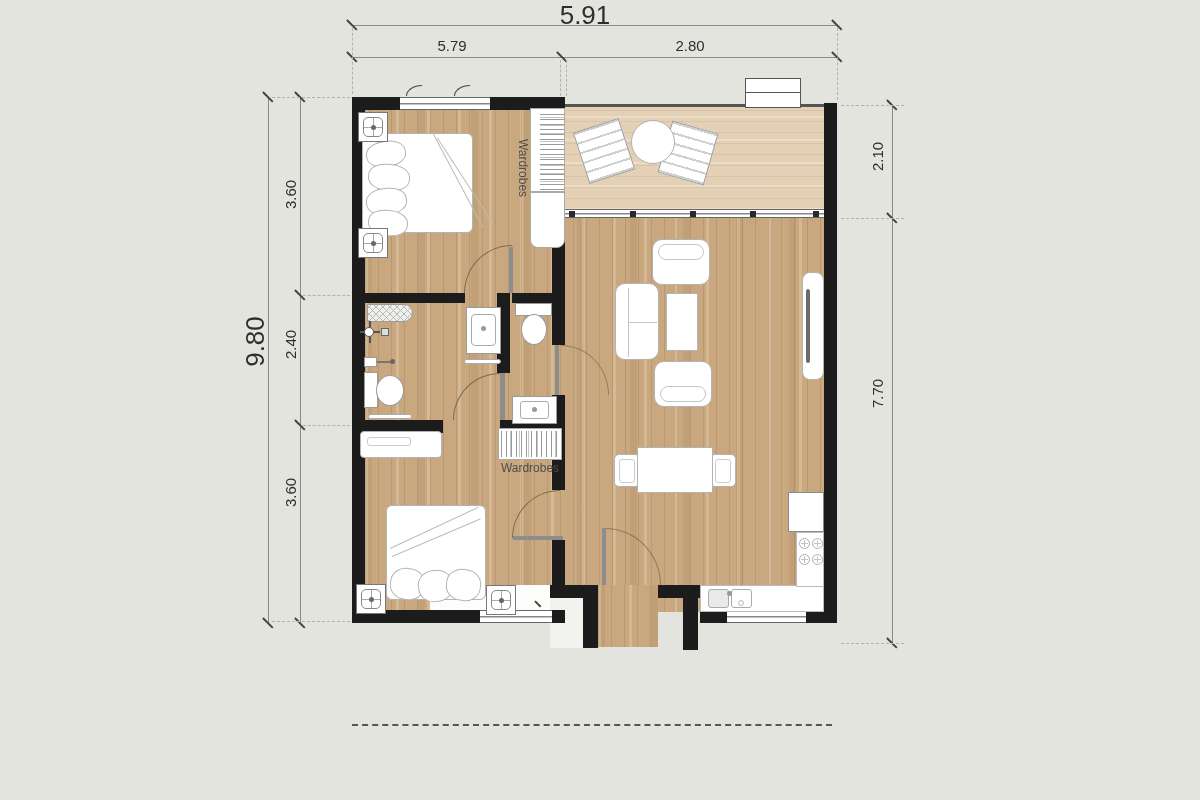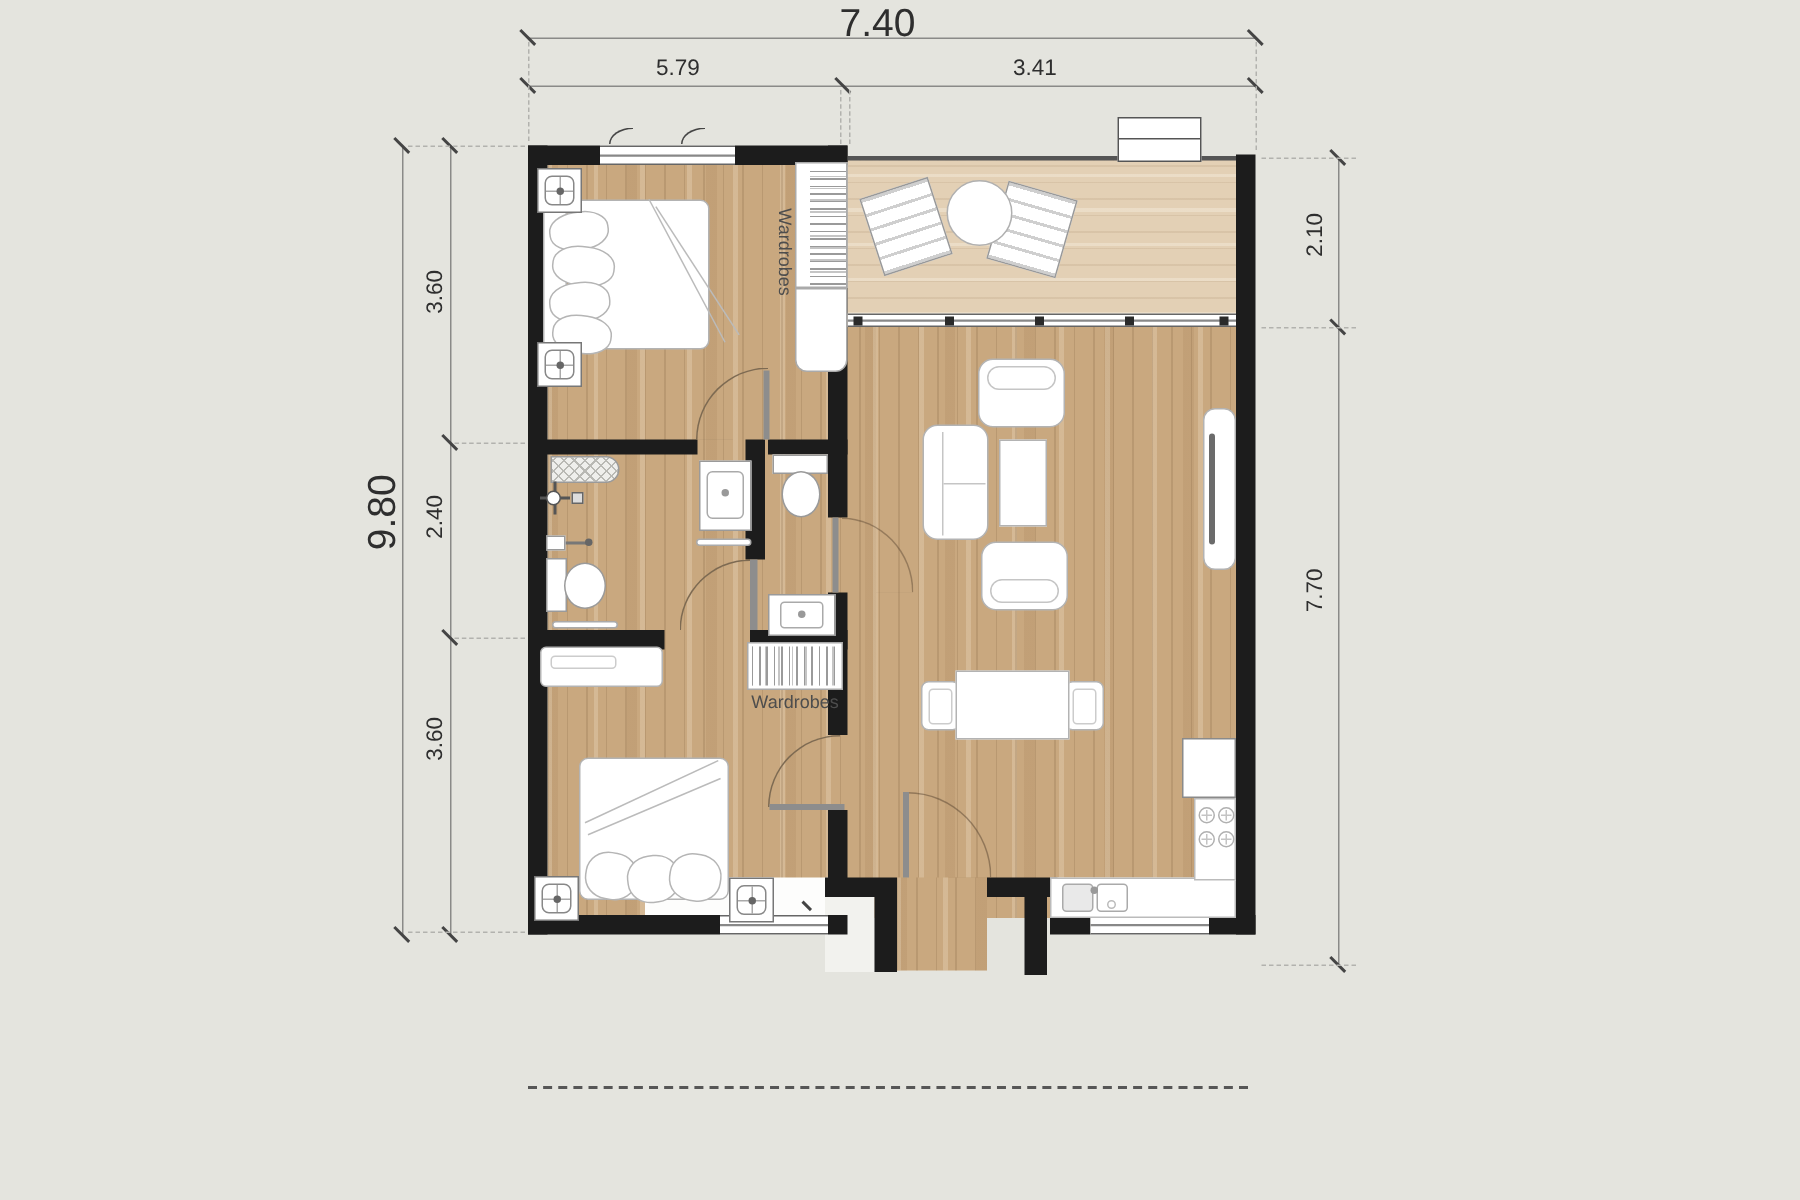--- a/index.html
+++ b/index.html
@@ -57,28 +57,28 @@
   .sqstop{position:absolute;width:6px;height:6px;background:#2a2a2a;}
 </style>
 </head>
 <body>
 
 <div id="canvas">
 
   <div class="dimline" style="left:352px;top:25px;width:485px;height:1px;"></div>
   <div class="tick" style="left:345px;top:24px;"></div>
   <div class="tick" style="left:830px;top:24px;"></div>
-  <div class="dimtext dimbig" style="left:540px;top:0px;width:90px;">7.40</div>
+  <div class="dimtext dimbig" style="left:540px;top:0px;width:90px;">5.91</div>
 
   <div class="dimline" style="left:352px;top:57px;width:485px;height:1px;"></div>
   <div class="tick" style="left:345px;top:56px;"></div>
   <div class="tick" style="left:555px;top:56px;"></div>
   <div class="tick" style="left:830px;top:56px;"></div>
   <div class="dimtext" style="left:412px;top:37px;width:80px;">5.79</div>
-  <div class="dimtext" style="left:650px;top:37px;width:80px;">3.41</div>
+  <div class="dimtext" style="left:650px;top:37px;width:80px;">2.80</div>
 
   <div class="extdv" style="left:352px;top:28px;height:66px;"></div>
   <div class="extdv" style="left:560px;top:60px;height:36px;"></div>
   <div class="extdv" style="left:566px;top:60px;height:36px;"></div>
   <div class="extdv" style="left:837px;top:28px;height:72px;"></div>
 
   <div class="dimline" style="left:268px;top:97px;width:1px;height:526px;"></div>
   <div class="tick" style="left:261px;top:96px;"></div>
   <div class="tick" style="left:261px;top:622px;"></div>
   <div class="dimtext dimbig vrot" style="left:210px;top:326px;width:90px;">9.80</div>

